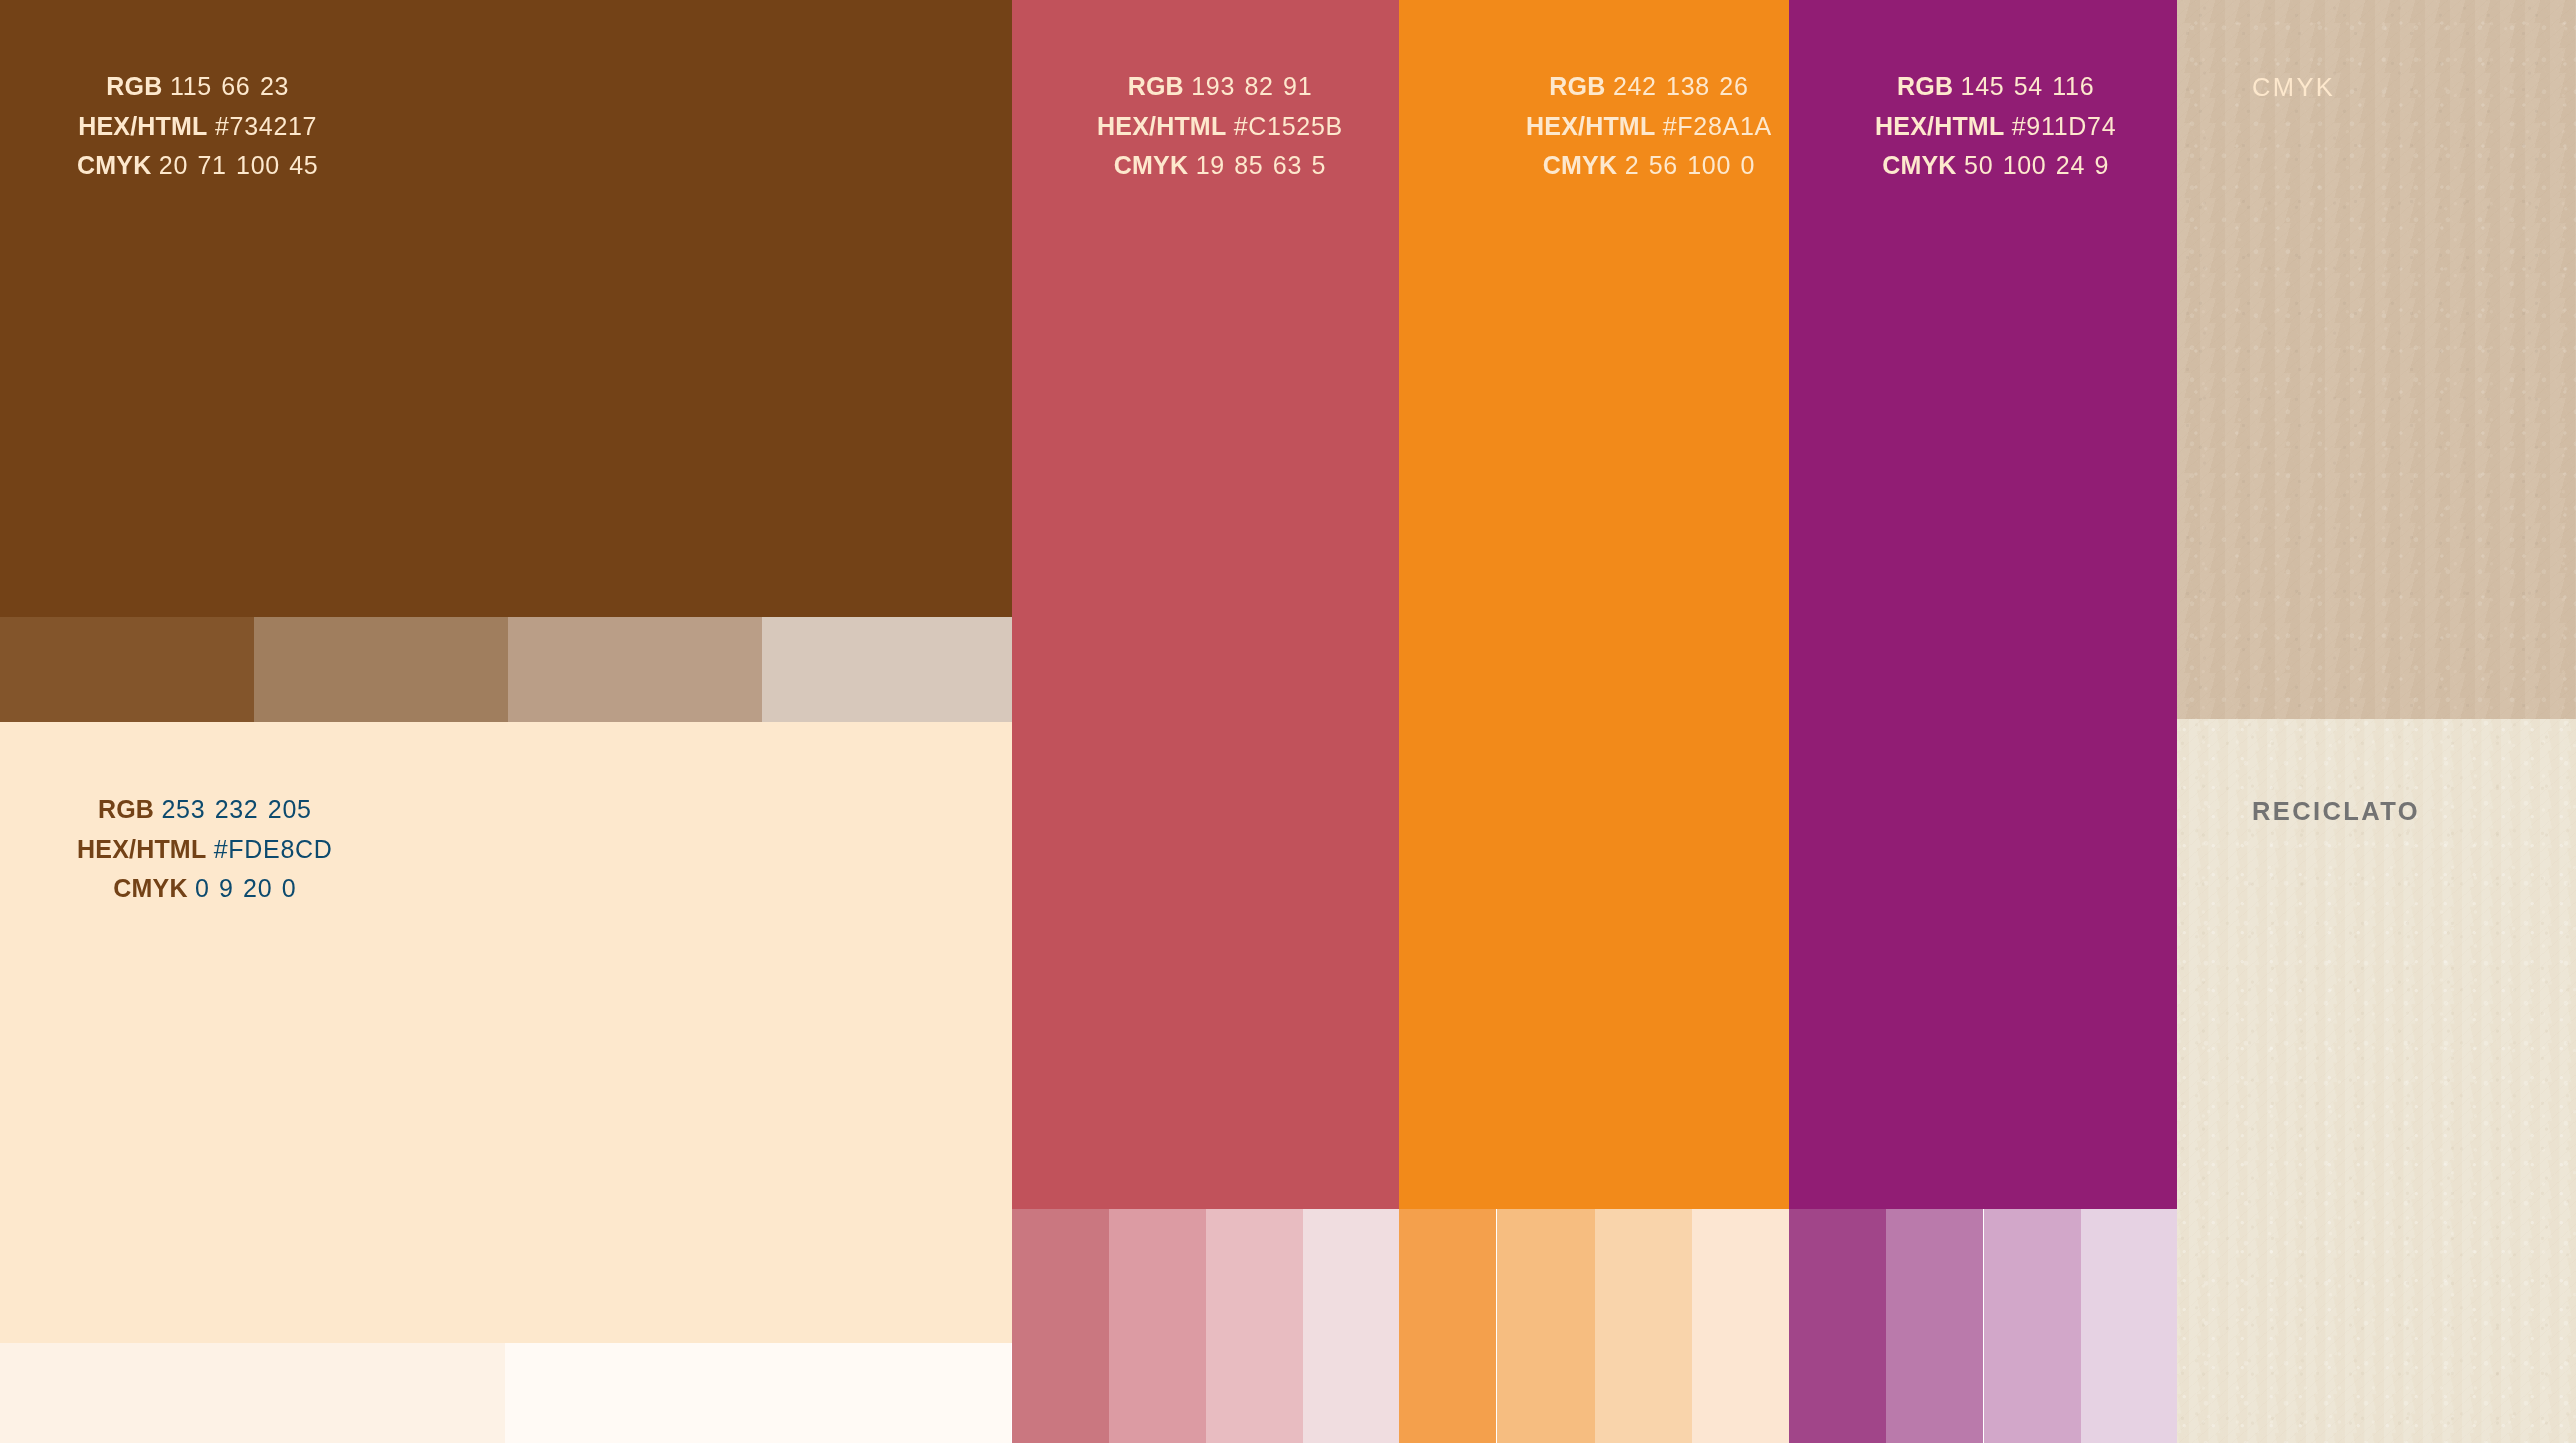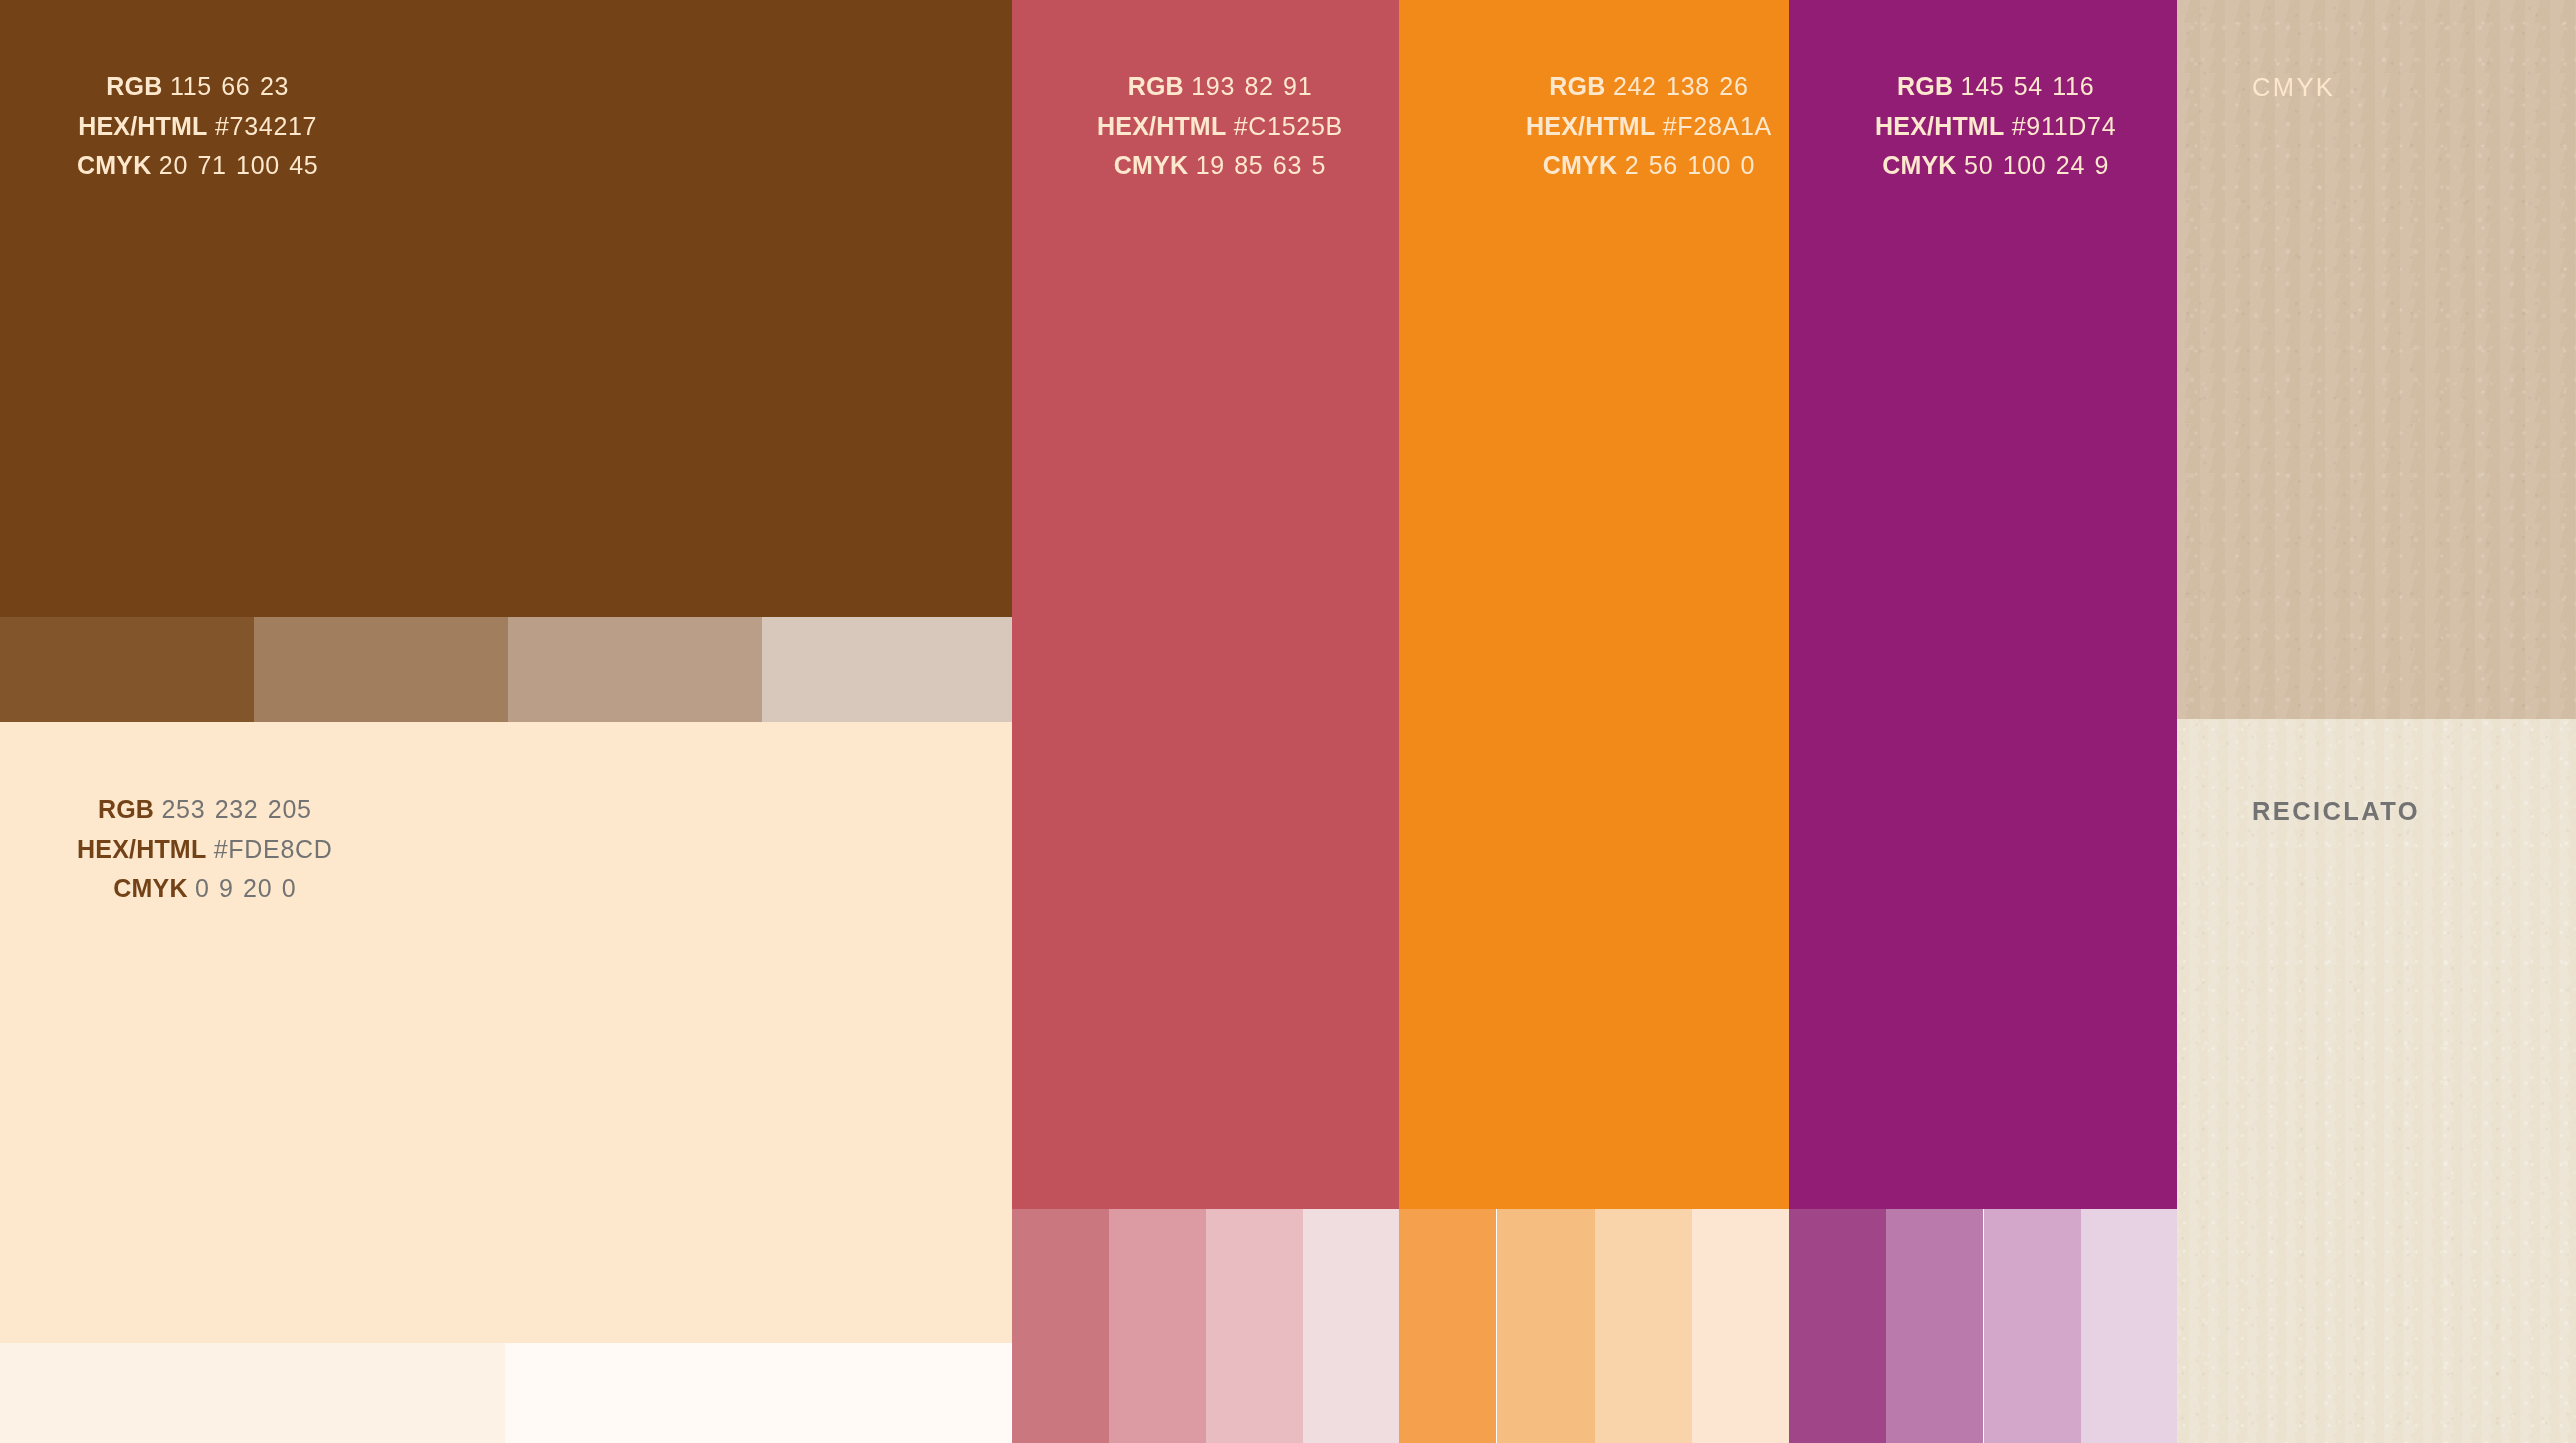--- a/index.html
+++ b/index.html
@@ -50,21 +50,21 @@
   }
   .spec .val .n { margin-right: 9.4px; }
   .spec .val .n:last-child { margin-right: 0; }
 
   
   .spec.on-dark .lbl { color: #FDE8CD; }
   .spec.on-dark .val { color: #FDE8CD; }
 
   
   .spec.on-light .lbl { color: #734217; }
-  .spec.on-light .val { color: #737373; }
+  .spec.on-light .val { color: #0c4a6e; }
 
   
   .paper-label {
     position: absolute;
     font-size: 25.5px;
     font-weight: 400;
     letter-spacing: 2.4px;
     white-space: nowrap;
   }
   .paper-label.light { color: #FDE8CD; }

